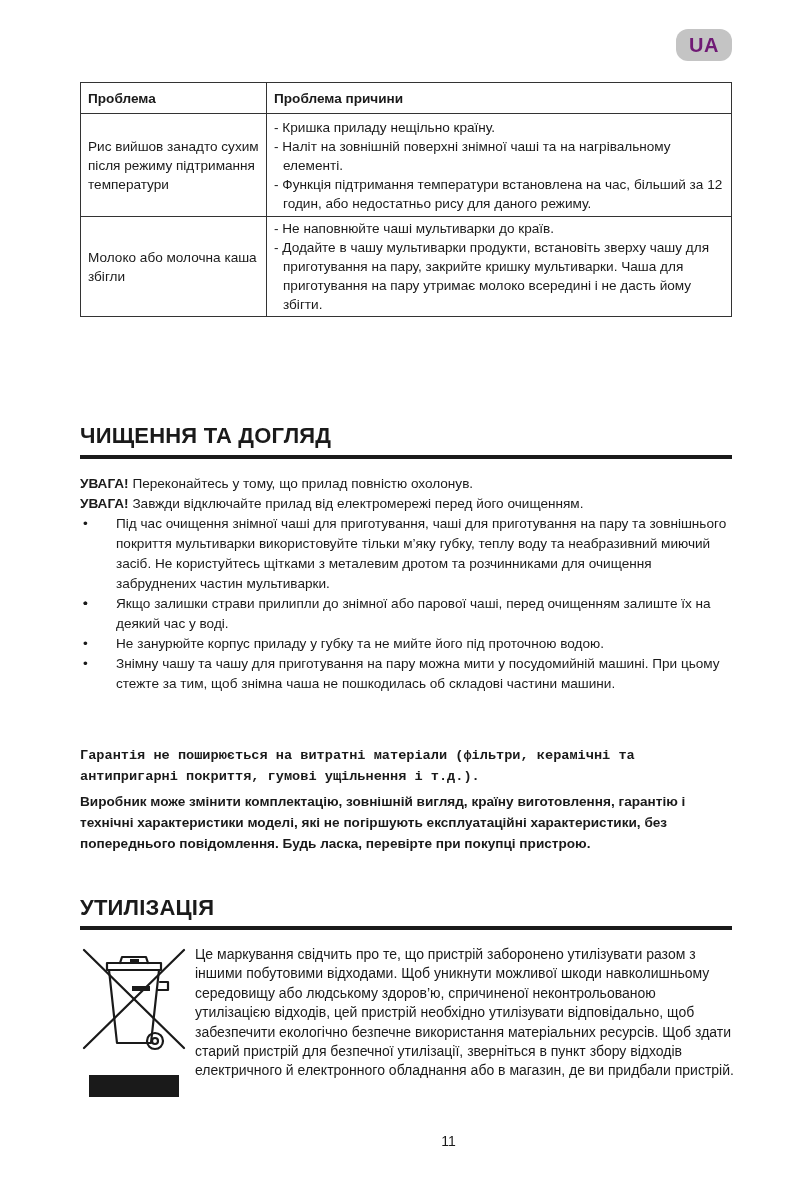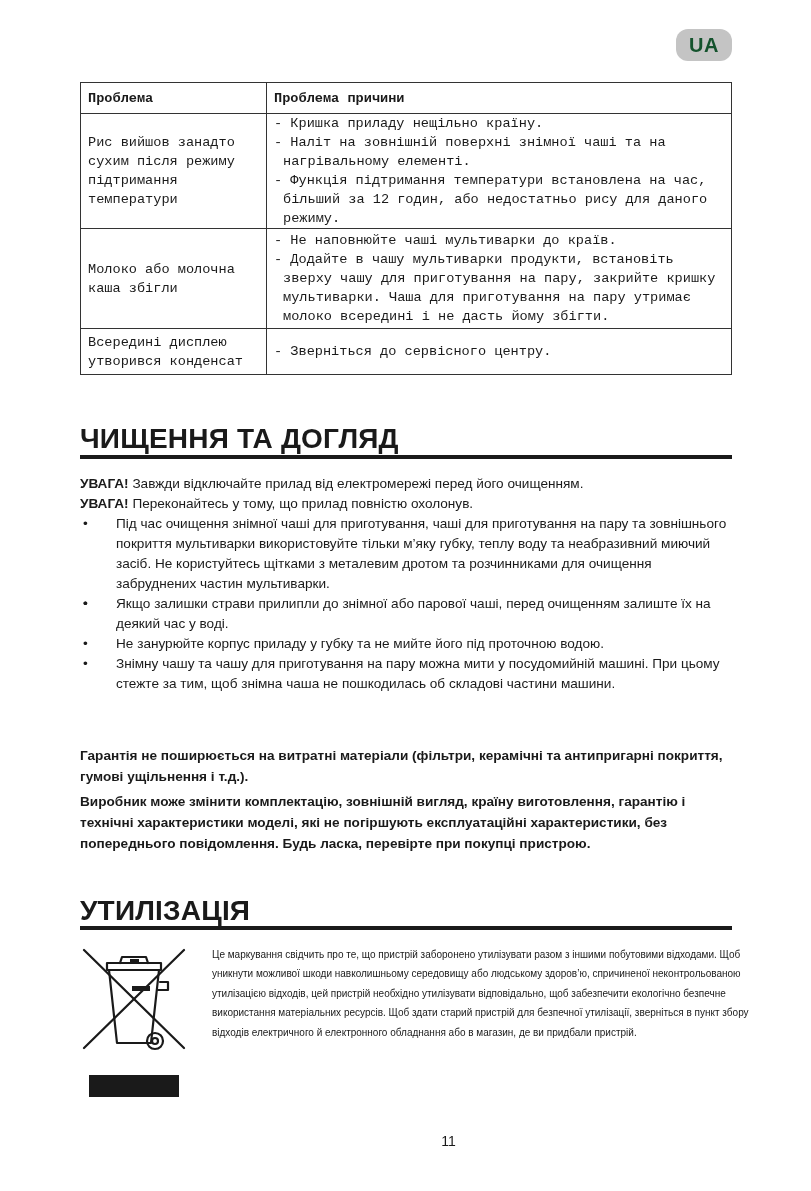--- a/index.html
+++ b/index.html
@@ -2,57 +2,57 @@
 <html><head>
 <meta charset="utf-8">
 <style>
   html, body { margin: 0; padding: 0; background: #ffffff; }
   body {
     width: 811px; height: 1191px; position: relative; overflow: hidden;
     font-family: "Liberation Sans", sans-serif; color: #1a1a1a;
   }
   .lang-badge {
     position: absolute; left: 676px; top: 29px; width: 56px; height: 32px;
-    background: #c4c4c4; border-radius: 12px; color: #14532d;
+    background: #c4c4c4; border-radius: 12px; color: #701a75;
     font-weight: bold; font-size: 20px; line-height: 32px; text-align: center;
     letter-spacing: 0.5px;
   }
   table.trouble {
     position: absolute; left: 80px; top: 82px; width: 652px;
     border-collapse: collapse; font-size: 13.6px; line-height: 19px;
   }
   table.trouble td, table.trouble th {
-    border: 1px solid #333; padding: 0 7px; vertical-align: middle; text-align: left; font-family: Liberation Mono, monospace;
+    border: 1px solid #333; padding: 0 7px; vertical-align: middle; text-align: left;
   }
   table.trouble th { font-weight: bold; height: 30px; }
   table.trouble th.c1, table.trouble td.c1 { width: 171px; }
   .cause { display: block; padding-left: 9px; text-indent: -9px; }
   .row1 td { height: 102px; }
   .row2 td { height: 99px; }
   .row3 td { height: 45px; }
 
   .section-title {
-    position: absolute; left: 80px; font-weight: bold; font-size: 28px;
+    position: absolute; left: 80px; font-weight: bold; font-size: 22px;
     letter-spacing: 0.2px; color: #1a1a1a;
   }
   .section-rule {
     position: absolute; left: 80px; width: 652px; height: 4px; background: #1a1a1a;
   }
   .body-text { position: absolute; left: 80px; width: 652px; font-size: 13.6px; line-height: 20px; }
   .warn { margin: 0; }
   .warn b { font-weight: bold; }
   ul.bullets { list-style: none; margin: 0; padding: 0; }
   ul.bullets li { position: relative; padding-left: 36px; }
   ul.bullets li .dot { position: absolute; left: 3px; top: 0; }
   .bold-para { position: absolute; left: 80px; width: 652px; font-weight: bold; font-size: 13.6px; line-height: 21px; margin: 0; }
 
   .weee { position: absolute; left: 80px; top: 946px; width: 108px; height: 155px; }
   .disposal-text {
-    position: absolute; left: 212px; top: 945px; width: 540px;
-    font-size: 10px; line-height: 19.4px; margin: 0;
+    position: absolute; left: 195px; top: 945px; width: 540px;
+    font-size: 14px; line-height: 19.4px; margin: 0;
   }
   .page-number {
     position: absolute; left: 0; width: 811px; top: 1133px; text-align: center; font-size: 14px; padding-left: 43px;
   }
 </style>
 </head>
 <body>
 
 <div class="lang-badge">UA</div>
 
@@ -70,45 +70,39 @@
       <span class="cause">- Функція підтримання температури встановлена на час, більший за 12 годин, або недостатньо рису для даного режиму.</span>
     </td>
   </tr>
   <tr class="row2">
     <td class="c1">Молоко або молочна каша збігли</td>
     <td>
       <span class="cause">- Не наповнюйте чаші мультиварки до країв.</span>
       <span class="cause">- Додайте в чашу мультиварки продукти, встановіть зверху чашу для приготування на пару, закрийте кришку мультиварки. Чаша для приготування на пару утримає молоко всередині і не дасть йому збігти.</span>
     </td>
   </tr>
-  <tr class="row3">
-    <td class="c1">Всередині дисплею утворився конденсат</td>
-    <td>
-      <span class="cause">- Зверніться до сервісного центру.</span>
-    </td>
-  </tr>
 </tbody>
   </table>
 
 <div class="section-title" style="top:423px;">ЧИЩЕННЯ ТА ДОГЛЯД</div>
 <div class="section-rule" style="top:455px;"></div>
 
 <div class="body-text" style="top:474px;">
+  <p class="warn"><b>УВАГА!</b><span> Переконайтесь у тому, що прилад повністю охолонув.</span></p>
   <p class="warn"><b>УВАГА!</b><span> Завжди відключайте прилад від електромережі перед його очищенням.</span></p>
-  <p class="warn"><b>УВАГА!</b><span> Переконайтесь у тому, що прилад повністю охолонув.</span></p>
   <ul class="bullets">
     <li><span class="dot">•</span><span>Під час очищення знімної чаші для приготування, чаші для приготування на пару та зовнішнього покриття мультиварки використовуйте тільки м’яку губку, теплу воду та неабразивний миючий засіб. Не користуйтесь щітками з металевим дротом та розчинниками для очищення забруднених частин мультиварки.</span></li>
     <li><span class="dot">•</span></li>
     <li><span class="dot">•</span><span>Якщо залишки страви прилипли до знімної або парової чаші, перед очищенням залиште їх на деякий час у воді.</span></li>
     <li><span class="dot">•</span><span>Не занурюйте корпус приладу у губку та не мийте його під проточною водою.</span></li>
     <li><span class="dot">•</span><span>Знімну чашу та чашу для приготування на пару можна мити у посудомийній машині. При цьому стежте за тим, щоб знімна чаша не пошкодилась об складові частини машини.</span></li>
   </ul>
 </div>
 
-<p class="bold-para" style="top:745px;">Гарантія не поширюється на витратні матеріали (фільтри, керамічні та антипригарні покриття, гумові ущільнення і т.д.).</p>
+<p class="bold-para" style="top:745px;font-family:Liberation Mono, monospace;">Гарантія не поширюється на витратні матеріали (фільтри, керамічні та антипригарні покриття, гумові ущільнення і т.д.).</p>
 <p class="bold-para" style="top:791px;">Виробник може змінити комплектацію, зовнішній вигляд, країну виготовлення, гарантію і технічні характеристики моделі, які не погіршують експлуатаційні характеристики, без попереднього повідомлення. Будь ласка, перевірте при покупці пристрою.</p>
 
 <div class="section-title" style="top:895px;">УТИЛІЗАЦІЯ</div>
 <div class="section-rule" style="top:926px;"></div>
 
 <div class="weee">
   <svg width="108" height="155" viewBox="0 0 108 155" xmlns="http://www.w3.org/2000/svg">
     <g fill="none" stroke="#1a1a1a" stroke-width="2.2" stroke-linejoin="round" stroke-linecap="round">
       <line x1="4" y1="4" x2="104" y2="102"></line>
       <line x1="104" y1="4" x2="4" y2="102"></line>

